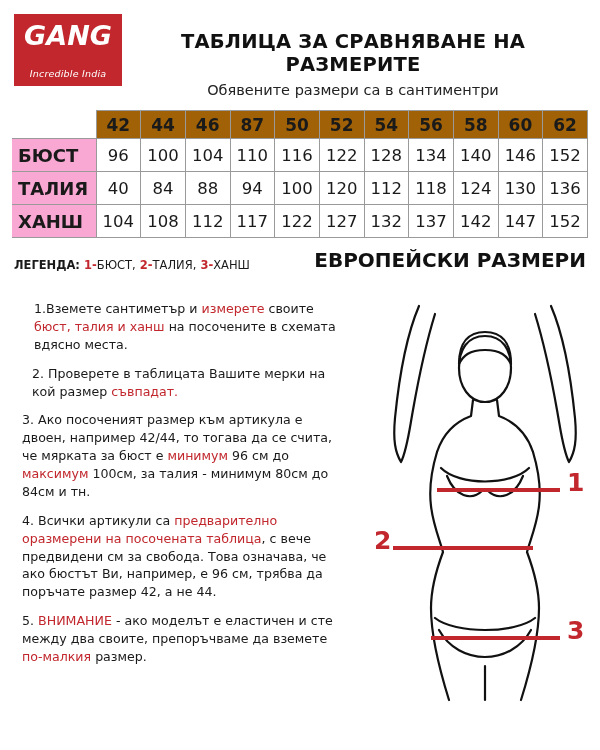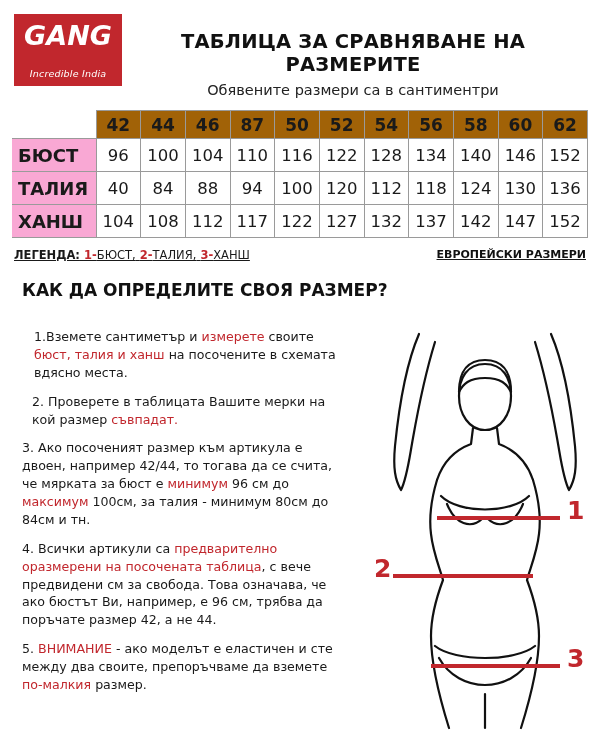--- a/index.html
+++ b/index.html
@@ -97,34 +97,33 @@
     font-size: 18px;
     text-align: left;
     padding-left: 6px;
     border-left: none;
   }
   col.first { width: 84px; }
 
   
   .legend-row {
     display: flex;
-    align-items: flex-start;
+    align-items: flex-end;
     justify-content: space-between;
     padding: 10px 14px 0 14px;
-    text-decoration: underline;
   }
   .legend {
     font-size: 11.5px;
     font-weight: bold;
     color: #1a1a1a;
   }
   .legend .red { color: #c1272d; }
   .legend .thin { font-weight: normal; }
   .euro {
-    font-size: 11px;
+    font-size: 20px;
     font-weight: bold;
     color: #111111;
   }
 
   
   .howto-title {
     padding: 18px 0 0 22px;
     font-size: 17px;
     font-weight: bold;
     color: #111111;
@@ -265,21 +264,20 @@
   <div class="legend-row">
     <div class="legend">
       <span>ЛЕГЕНДА:</span>
       <span class="red">1-</span><span class="thin">БЮСТ,</span>
       <span class="red">2-</span><span class="thin">ТАЛИЯ,</span>
       <span class="red">3-</span><span class="thin">ХАНШ</span>
     </div>
     <div class="euro">ЕВРОПЕЙСКИ РАЗМЕРИ</div>
   </div>
 
-  <div class="howto-title">КАК ДА ОПРЕДЕЛИТЕ СВОЯ РАЗМЕР?</div>
 
   <div class="content">
     <div class="steps">
       <div class="step s1"><span>1.Вземете сантиметър и </span><span class="red">измерете</span><span> своите </span><span class="red">бюст, талия и ханш</span><span> на посочените в схемата вдясно места.</span></div>
       <div class="step s2"><span>2. Проверете в таблицата Вашите мерки на кой размер </span><span class="red">съвпадат.</span></div>
       <div class="step"><span>3. Ако посоченият размер към артикула е двоен, например 42/44, то тогава да се счита, че мярката за бюст е </span><span class="red">минимум</span><span>  96 см до </span><span class="red">максимум</span><span> 100см, за талия - минимум 80см до 84см и тн.</span></div>
       <div class="step"><span>4. Всички артикули са </span><span class="red">предварително оразмерени на посочената таблица</span><span>, с вече предвидени см за свобода. Това означава, че ако бюстът Ви, например, е 96 см, трябва да поръчате размер 42, а не 44.</span></div>
       <div class="step"><span>5. </span><span class="red">ВНИМАНИЕ</span><span> - ако моделът е еластичен и сте между два своите, препоръчваме да вземете </span><span class="red">по-малкия</span><span> размер.</span></div>
     </div>
 

